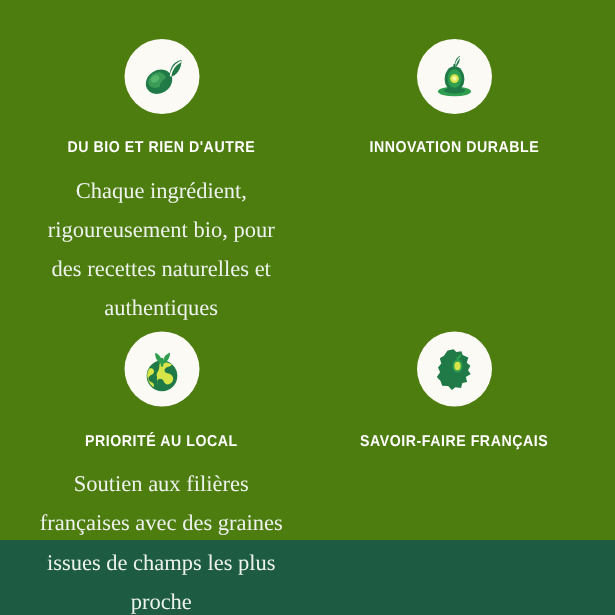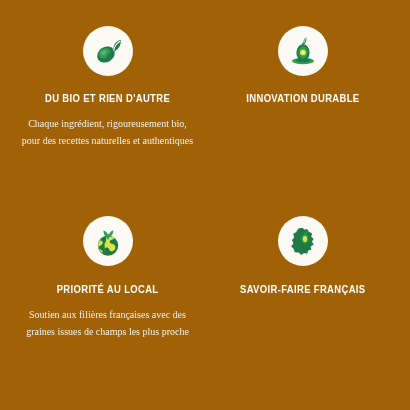--- a/index.html
+++ b/index.html
@@ -9,22 +9,22 @@
   body {
     width: 410px;
     height: 410px;
     overflow: hidden;
     background: #1d5c43;
     font-family: "Liberation Sans", sans-serif;
   }
   #page {
     position: relative;
     width: 410px;
-    height: 410px;
-    background: #a16207;
+    height: 360px;
+    background: #4d7c0f;
     box-sizing: border-box;
     display: flex;
     flex-direction: column;
   }
   .features {
     flex: 1 1 auto;
     display: grid;
     grid-template-columns: 1fr 1fr;
     grid-template-rows: 1fr 1fr;
     padding: 26px 10px 4px 10px;
@@ -60,21 +60,21 @@
     letter-spacing: 0.4px;
     line-height: 1;
     transform: scaleX(0.9);
     transform-origin: center;
     white-space: nowrap;
   }
   .feature-desc {
     margin-top: 11px;
     color: #eef3ee;
     font-family: "Liberation Serif", serif;
-    font-size: 10px;
+    font-size: 15px;
     line-height: 1.75;
     max-width: 172px;
   }
   .row-2 .feature-title {
     margin-top: 18px;
   }
   .footer-bar {
     flex: none;
     height: 16px;
     background: #ececeb;

